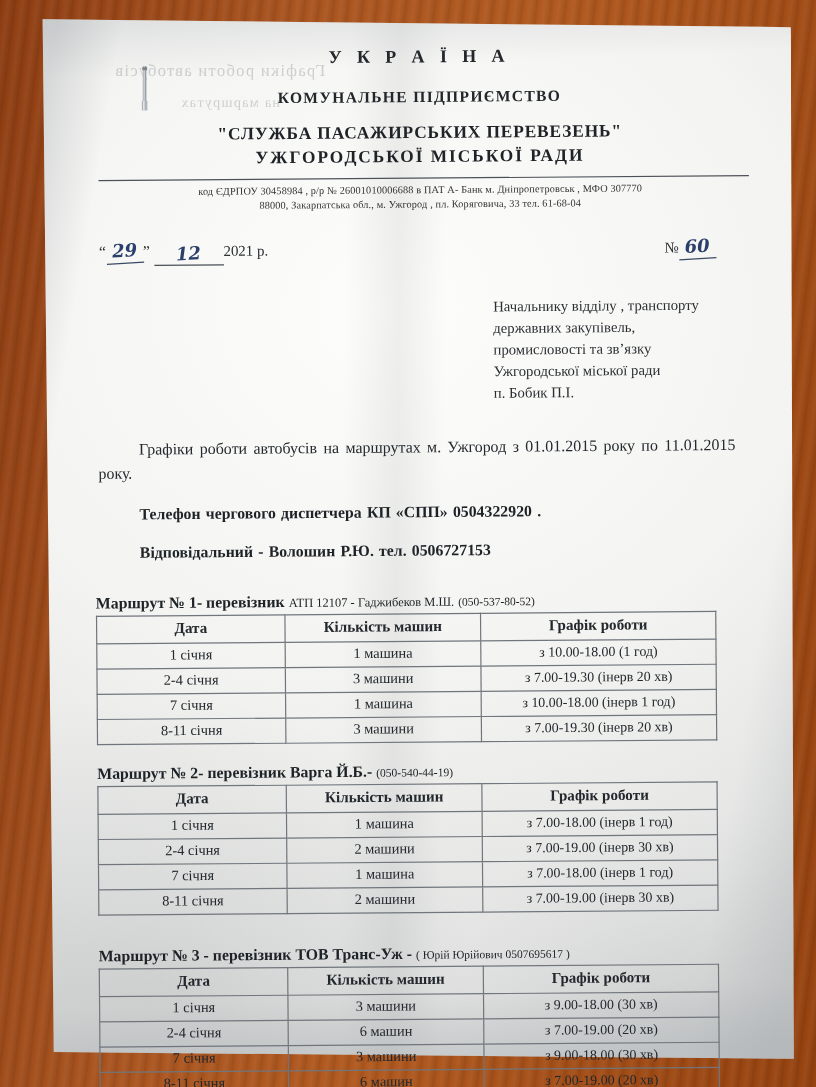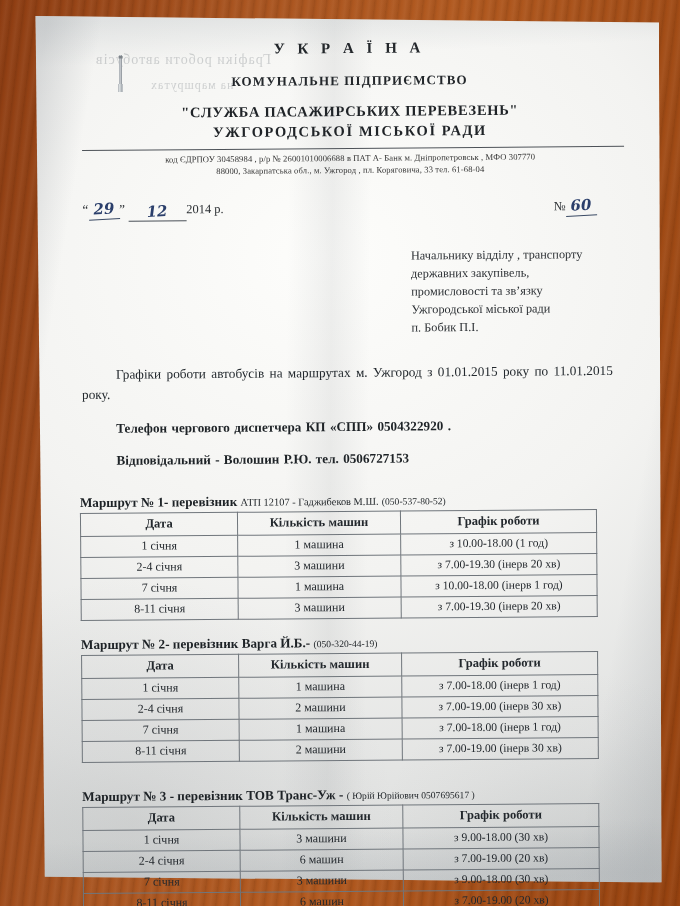--- a/index.html
+++ b/index.html
@@ -315,21 +315,21 @@
       <div class="ttl-name">"СЛУЖБА  ПАСАЖИРСЬКИХ  ПЕРЕВЕЗЕНЬ"</div>
       <div class="ttl-name2">УЖГОРОДСЬКОЇ  МІСЬКОЇ  РАДИ</div>
       <div class="rule"></div>
       <div class="bank">код ЄДРПОУ 30458984 , р/р № 26001010006688 в ПАТ А- Банк м. Дніпропетровськ , МФО 307770</div>
       <div class="bank" style="margin-top:0">88000, Закарпатська обл., м. Ужгород , пл. Коряговича, 33 тел. 61-68-04</div>
     </div>
 
     <div class="daterow">
       <div class="dateleft">
         <span class="qt">“</span><span class="hand">29</span><span class="qt">”</span>
-        <span class="hand-in-blank"><span class="hand">12</span></span><span>2014</span>
+        <span class="hand-in-blank"><span class="hand">12</span></span><span>2021</span>
         <span>р.</span>
       </div>
       <div class="numright">
         <span>№</span><span class="hand">60</span>
       </div>
     </div>
 
     <div class="recipient">
       <div>Начальнику відділу , транспорту</div>
       <div>державних закупівель,</div>
@@ -386,21 +386,21 @@
               <td>3 машини</td>
               <td class="t-sched">з  7.00-19.30 (інерв 20 хв)</td>
             </tr>
           </tbody>
         </table>
       </div>
 
       <div class="route" style="margin-top:16px">
         <div class="route-title">
           <span>Маршрут № 2- перевізник Варга Й.Б.</span><span>-</span>
-          <span class="phone-small">(050-320-44-19)</span>
+          <span class="phone-small">(050-540-44-19)</span>
         </div>
         <table class="sched">
           <colgroup>
               <col class="c-date">
               <col class="c-cars">
               <col class="c-time">
             </colgroup>
           <thead>
             <tr>
               <th>Дата</th>

